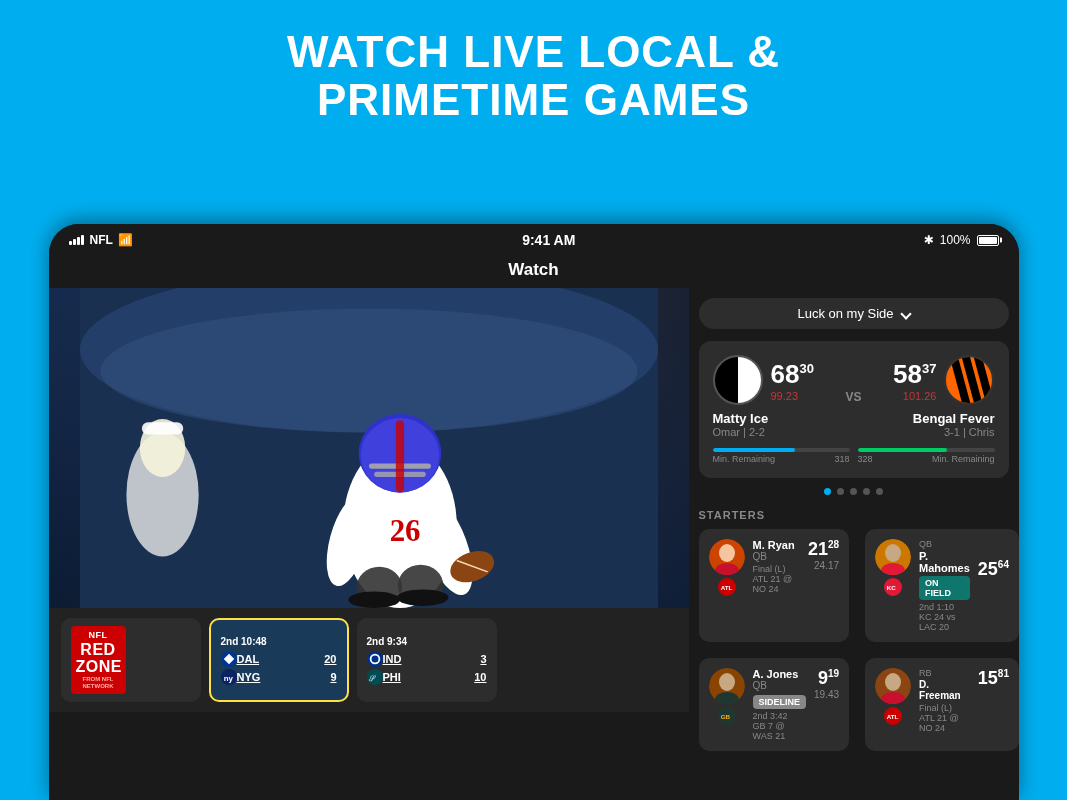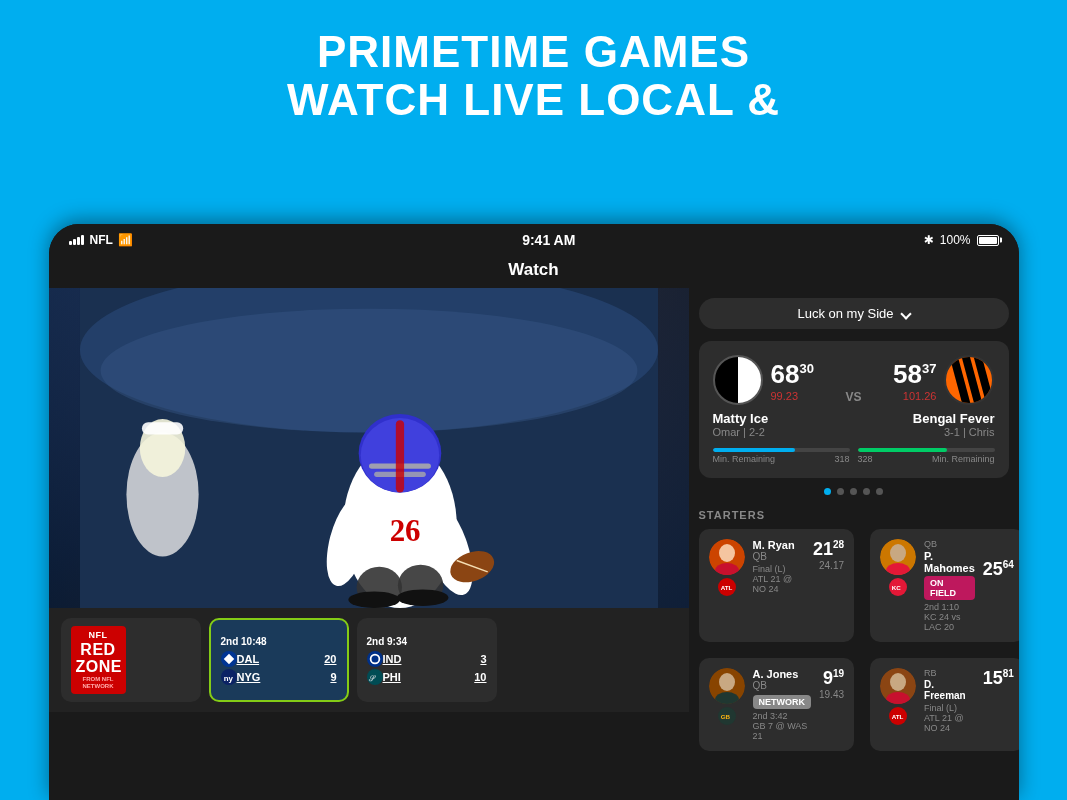--- a/index.html
+++ b/index.html
@@ -87,21 +87,21 @@
       background: #2d2d2d;
       border-radius: 10px;
       padding: 8px 10px;
       display: flex;
       align-items: center;
       gap: 8px;
       min-width: 140px;
     }
 
     .thumb-card.active {
-      border: 2px solid #84cc16;
+      border: 2px solid #fde047;
       background: #1a3a5a;
     }
 
     .redzone-logo {
       background: #cc0000;
       color: white;
       font-size: 7px;
       font-weight: 900;
       padding: 4px 5px;
       border-radius: 4px;
@@ -315,21 +315,21 @@
 
     .status-badge {
       padding: 2px 6px;
       border-radius: 4px;
       font-size: 9px;
       font-weight: 700;
       display: inline-block;
       margin-top: 2px;
     }
 
-    .badge-on-field { background: #be185d; color: white; }
+    .badge-on-field { background: #0f766e; color: white; }
     .badge-sideline { background: #888; color: white; }
 
     .game-status {
       color: #888;
       font-size: 9px;
       margin-top: 2px;
     }
 
     .score-right {
       display: flex;
@@ -374,22 +374,22 @@
       height: 100%;
       background: white;
       border-radius: 1px;
       width: 100%;
     }
   </style>
 </head>
 <body>
 
 <div style="text-align:center; padding: 28px 20px 18px; color: white; font-weight: 900; font-size: 44px; line-height:1.1; text-transform: uppercase; font-family: 'Arial Black', Arial, sans-serif; letter-spacing: 1px;">
+  <div>WATCH LIVE LOCAL &amp;</div>
   <div>PRIMETIME GAMES</div>
-  <div>WATCH LIVE LOCAL &amp;</div>
 </div>
 
 <div class="device-frame">
 
   <div class="status-bar">
     <div class="status-left">
       <div class="signal-bars">
         <span style="height:4px"></span>
         <span style="height:6px"></span>
         <span style="height:8px"></span>
@@ -681,21 +681,21 @@
               </div>
               <div class="team-badge-sm badge-gb">
                 <svg viewBox="0 0 18 18" width="14" height="14">
                     <text x="1" y="13" fill="#ffb612" font-size="8" font-weight="bold">GB</text>
                   </svg>
               </div>
             </div>
             <div style="flex:1;">
               <div style="color:white;font-size:11px;font-weight:700;">A. Jones</div>
               <div style="color:#888;font-size:10px;">QB</div>
-              <div class="status-badge badge-sideline">NETWORK</div>
+              <div class="status-badge badge-sideline">SIDELINE</div>
               <div class="game-status">
                 <div>2nd 3:42</div>
                 <div>GB 7 @ WAS 21</div>
               </div>
             </div>
             <div class="score-right">
               <div style="color:white;font-size:18px;font-weight:700;">
                 <span>9</span><sup style="font-size:10px;">19</sup>
               </div>
               <div style="color:#888;font-size:10px;">19.43</div>

